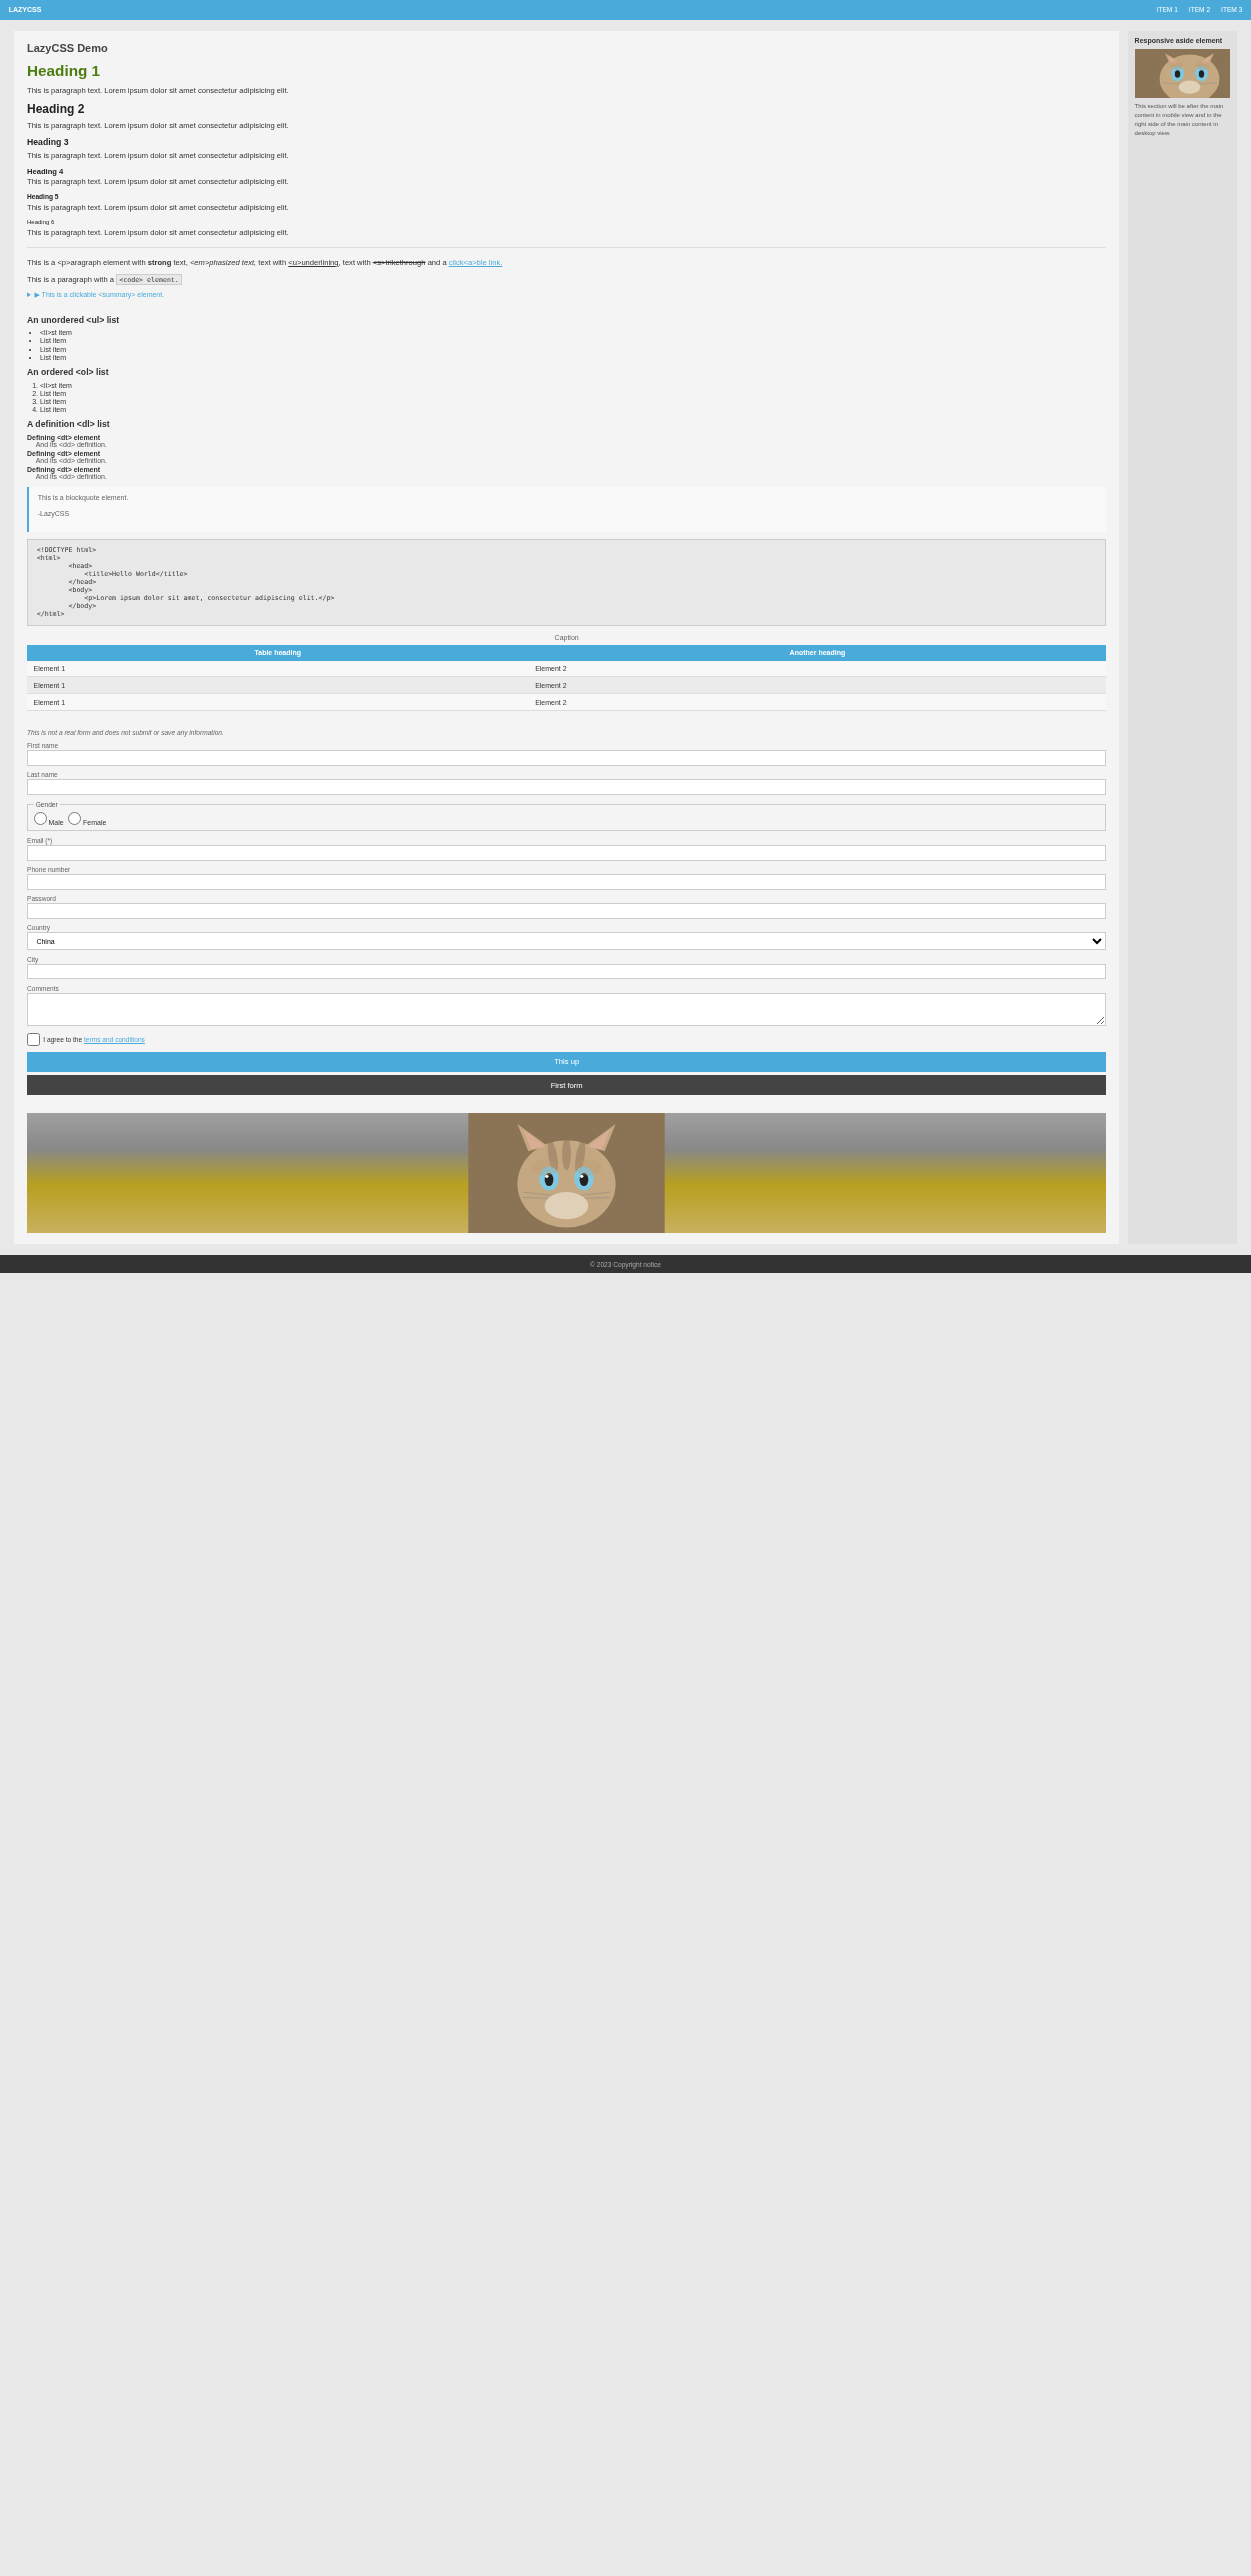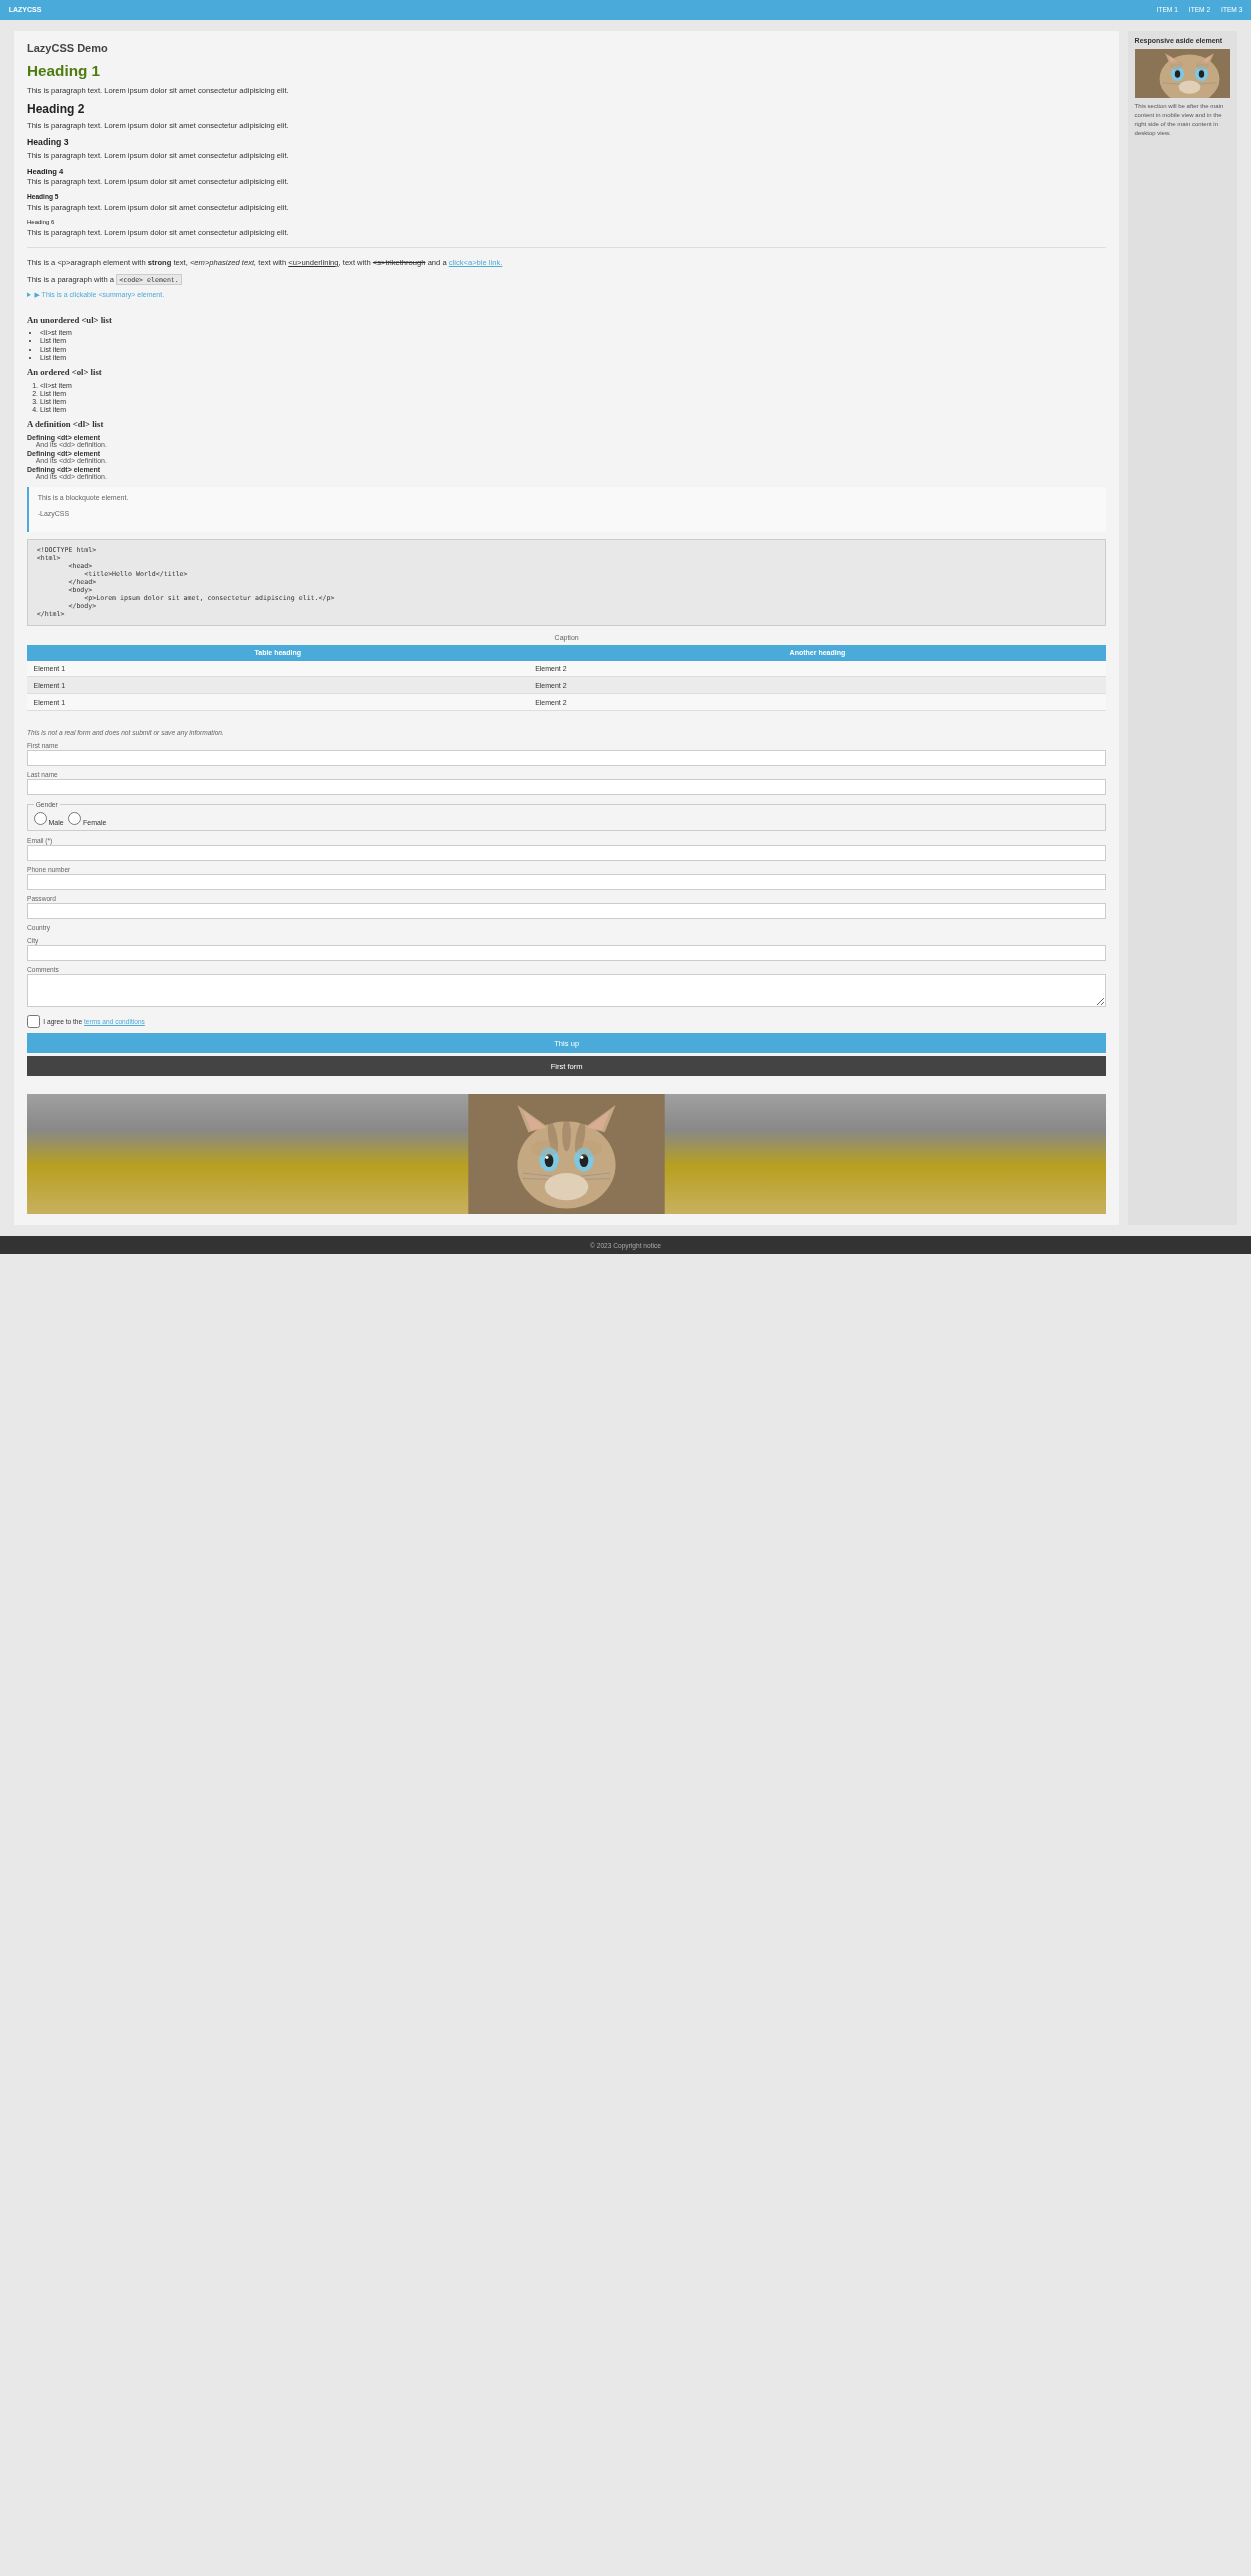--- a/index.html
+++ b/index.html
@@ -86,21 +86,21 @@
     .summary-element::before {
       content: "▶ ";
     }
 
     
     ul.demo-list { list-style: disc; margin-left: 13px; margin-bottom: 5.5px; }
     ul.demo-list li { margin-bottom: 1.1px; font-size: 7px; }
     ol.demo-list { list-style: decimal; margin-left: 13px; margin-bottom: 5.5px; }
     ol.demo-list li { margin-bottom: 1.1px; font-size: 7px; }
 
-    .section-title { font-size: 8.7px; font-weight: bold; margin-bottom: 4.4px; margin-top: 6.6px; font-family: Liberation Serif, serif; }
+    .section-title { font-size: 8.7px; font-weight: bold; margin-bottom: 4.4px; margin-top: 6.6px; }
 
     
     dl { margin-bottom: 5.5px; }
     dt { font-weight: bold; font-size: 7px; }
     dd { font-size: 7px; margin-left: 8.7px; color: #555; margin-bottom: 2.2px; }
 
     
     blockquote {
       border-left: 2.2px solid #4aabdb;
       margin: 6.6px 0;
@@ -382,20 +382,27 @@
       <input type="tel" style="">
     </div>
 
     <div class="form-group">
       <label>Password</label>
       <input type="password" style="">
     </div>
 
     <div class="form-group">
       <label>Country</label>
+      <select>
+        <option>China</option>
+        <option>USA</option>
+        <option>UK</option>
+        <option>France</option>
+        <option>Germany</option>
+      </select>
     </div>
 
     <div class="form-group">
       <label>City</label>
       <input type="text" style="">
     </div>
 
     <div class="form-group">
       <label>Comments</label>
       <textarea style=""></textarea>

